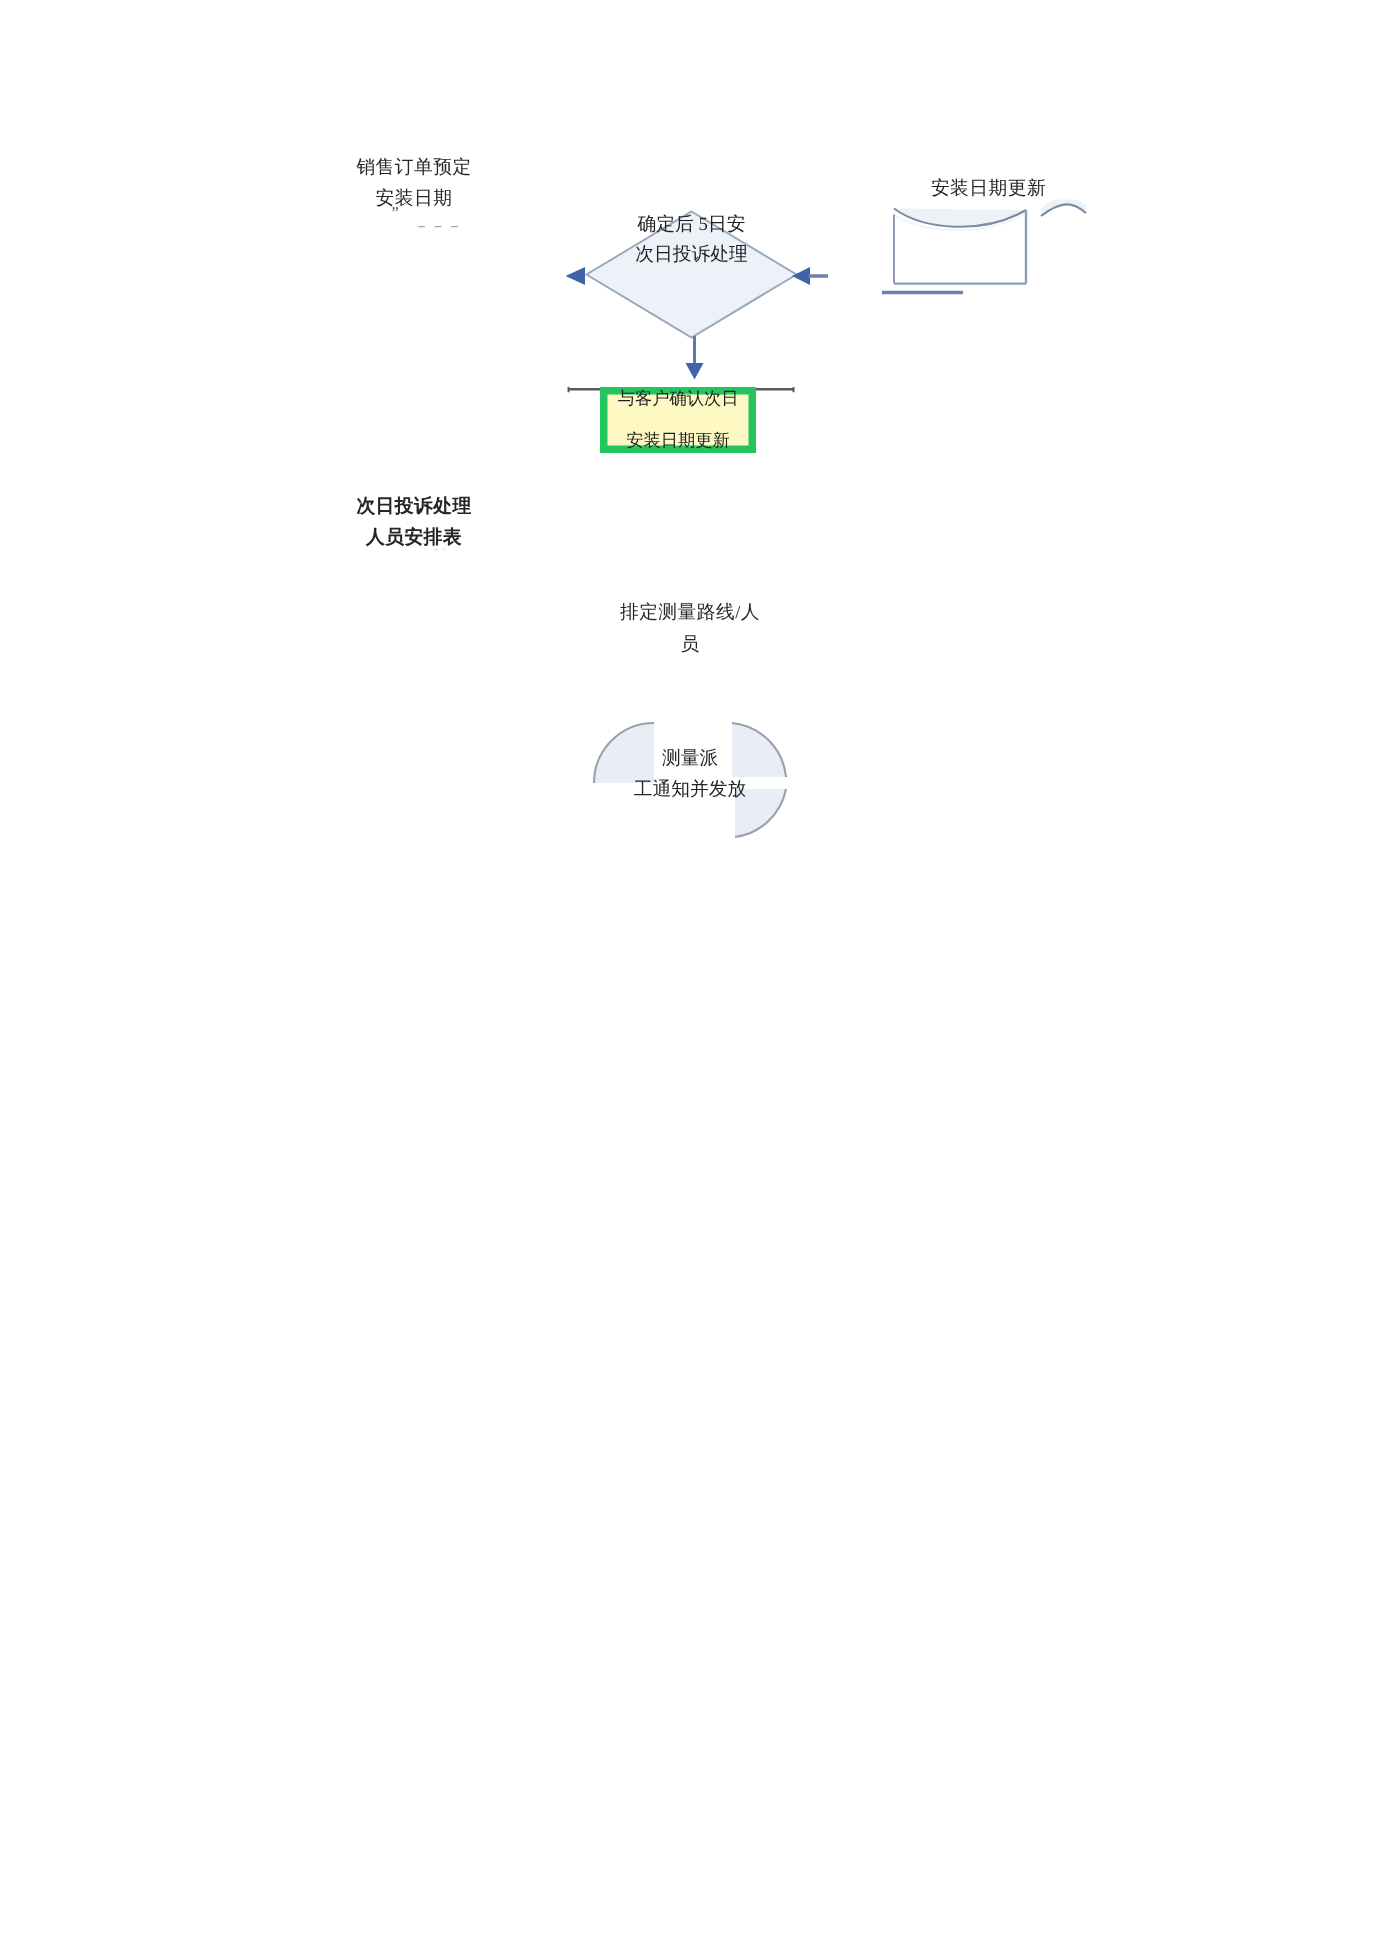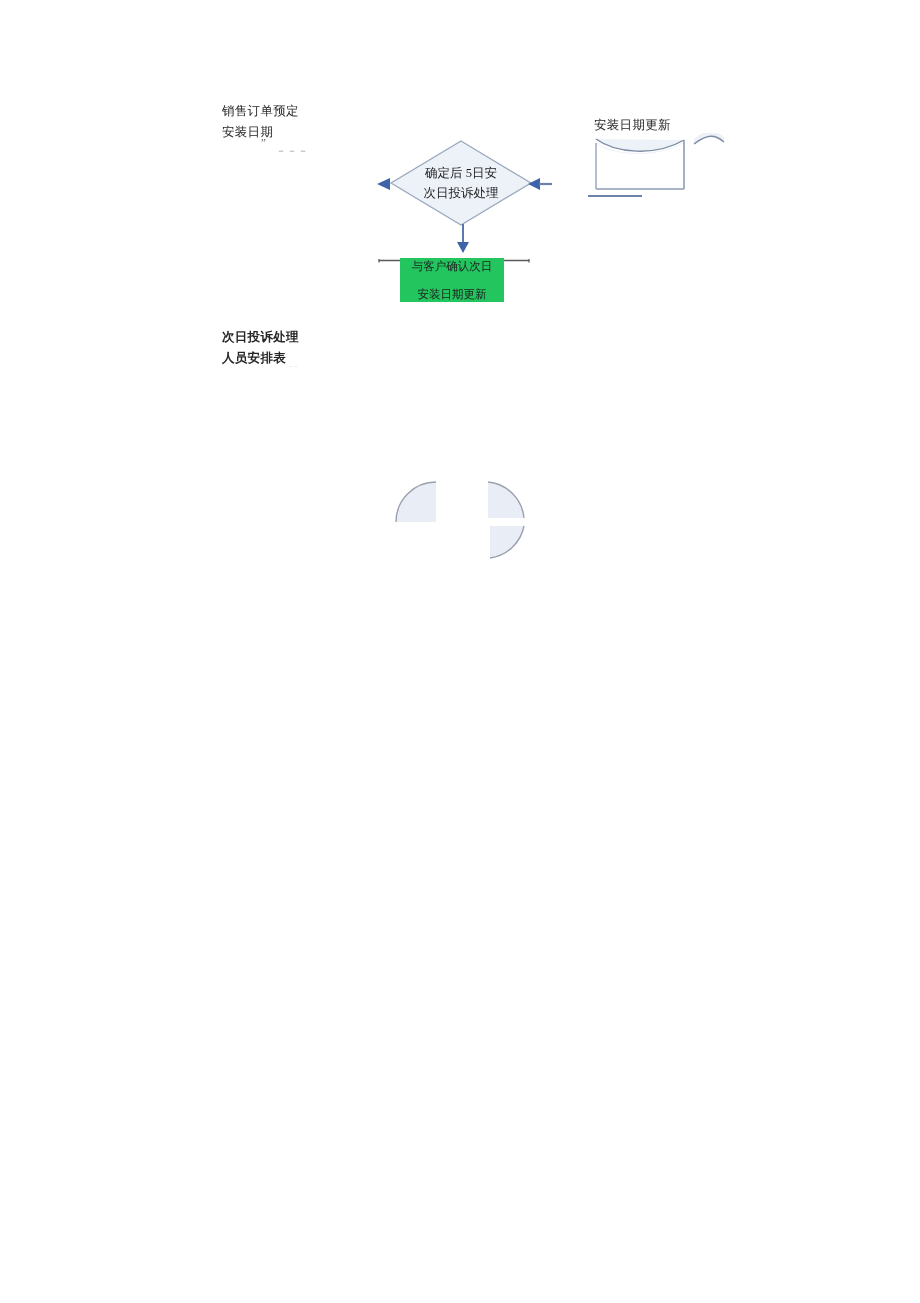--- a/index.html
+++ b/index.html
@@ -15,20 +15,21 @@
     position: relative;
     width: 920px;
     height: 1303px;
     background: #ffffff;
     overflow: hidden;
   }
 
   
   .label {
     position: absolute;
+    text-align: center;
     font-size: 12.5px;
     line-height: 21px;
     color: #262626;
     letter-spacing: 0.3px;
     white-space: pre-line;
     font-family: "Liberation Serif", "DejaVu Serif", serif;
   }
 
   
   .diamond-wrap {
@@ -40,37 +41,37 @@
   }
   .diamond-wrap svg { display: block; }
   .diamond-text {
     position: absolute;
     left: 0; top: 0;
     width: 144px;
     height: 88px;
     display: flex;
     flex-direction: column;
     align-items: center;
-    justify-content: center;
+    justify-content: flex-start;
     font-size: 12.5px;
     line-height: 20px;
     color: #1f1f1f;
     text-align: center;
     pointer-events: none;
   }
 
   
   .process-box {
     position: absolute;
     left: 400px;
     top: 258px;
     width: 104px;
     height: 44px;
     border: 5px solid #22c55e;
-    background: #22c55e;
+    background: #fef9c3;
     box-sizing: border-box;
     display: flex;
     flex-direction: column;
     align-items: center;
     justify-content: center;
     font-size: 11.5px;
     line-height: 18px;
     color: #1f1f1f;
     text-align: center;
     gap: 10px;
@@ -210,29 +211,35 @@
   <div class="process-box">
     <span>与客户确认次日</span>
     <span>安装日期更新</span>
   </div>
 
   <div class="label" style="left:222px; top:327px; width:108px;font-weight:bold;">次日投诉处理
 人员安排表</div>
 
   <div class="artifact-tiny" style="left:288px; top:363px;">－－</div>
 
+  <div class="label" style="left:398px; top:398px; width:124px;">排定测量路线/人
+员</div>
 
   <div class="round-shape">
     <svg width="136" height="84" viewBox="0 0 136 84" xmlns="http://www.w3.org/2000/svg">
 
       <path d="M 4 44 A 40 40 0 0 1 44 4 L 44 44 Z" fill="#e8edf6" stroke="none"></path>
       <path d="M 4 44 A 40 40 0 0 1 44 4" fill="none" stroke="#9aa0ad" stroke-width="1.4"></path>
 
       <path d="M 96 4 A 40 40 0 0 1 132 40 L 96 40 Z" fill="#e8edf6" stroke="none"></path>
       <path d="M 96 4 A 40 40 0 0 1 132 40" fill="none" stroke="#9aa0ad" stroke-width="1.4"></path>
 
       <path d="M 132 48 A 40 40 0 0 1 98 80 L 98 48 Z" fill="#e8edf6" stroke="none"></path>
       <path d="M 132 48 A 40 40 0 0 1 98 80" fill="none" stroke="#9aa0ad" stroke-width="1.4"></path>
     </svg>
   </div>
 
+  <div class="round-text">
+    <div>测量派</div>
+    <div>工通知并发放</div>
+  </div>
 
 </div>
 
 </body></html>

